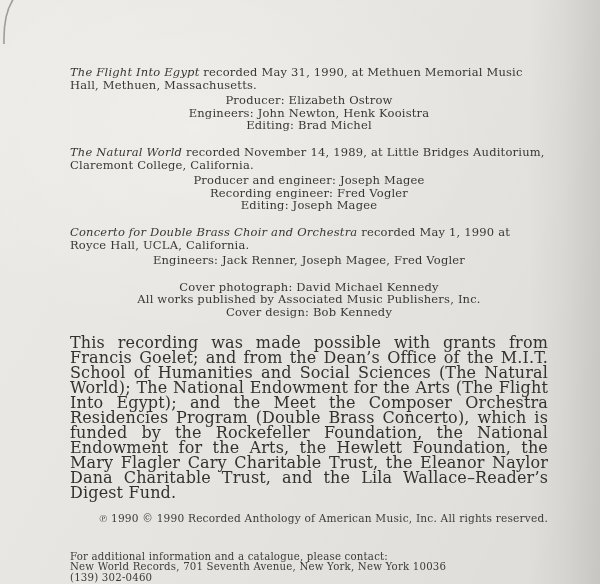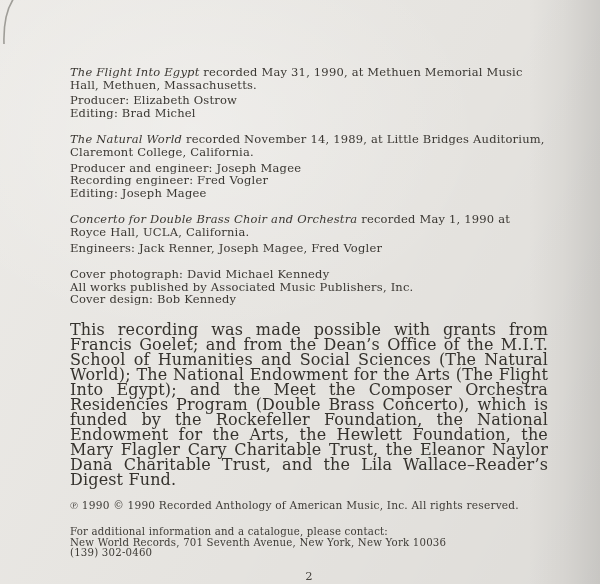--- a/index.html
+++ b/index.html
@@ -26,21 +26,21 @@
     width:478px;
   }
   .recording{margin:0 0 14px 0;}
   .title-line{
     margin:0;
     font-size:11.5px;
     line-height:12.6px;
     letter-spacing:0.2px;
   }
   .italic{font-style:italic;}
-  .credits{margin-top:3px;}
+  .credits{margin-top:3px;text-align:center;}
   .credit{
     margin:0;
     font-size:11.5px;
     line-height:12.6px;
     letter-spacing:0.2px;
   }
   .publishing{margin:2px 0 0 0;}
   .grants{
     margin:16px 0 0 0;
     font-size:16px;
@@ -48,22 +48,23 @@
     letter-spacing:0.15px;
     text-align:justify;
     color:#35322d;
   }
   .copyright{
     margin:12px 0 0 0;
     font-size:10.6px;
     line-height:12px;
     letter-spacing:0.2px;
     color:#3e3b36;
+    text-align:right;
   }
-  .contact{margin-top:16px;}
+  .contact{margin-top:28px;}
   .contact p{
     margin:0;
     font-size:10.2px;
     line-height:10.6px;
     letter-spacing:0.2px;
     color:#3e3b36;
   }
   .page-number{
     margin:10px 0 0 0;
     font-size:11.5px;
@@ -79,20 +80,21 @@
   <svg class="corner-svg" width="30" height="60" viewBox="0 0 30 60">
     <path d="M14,-2 Q3,14 4,44" fill="none" stroke="rgba(95,92,86,0.55)" stroke-width="1.6"></path>
   </svg>
 
   <div class="content">
 
     <section class="recording">
       <p class="title-line"><span class="italic">The Flight Into Egypt</span><span> recorded May 31, 1990, at Methuen Memorial Music Hall, Methuen, Massachusetts.</span></p>
       <div class="credits">
         <p class="credit">Producer: Elizabeth Ostrow</p>
+        <p class="credit">Engineers: John Newton, Henk Kooistra</p>
         <p class="credit">Editing: Brad Michel</p>
       </div>
     </section>
 
     <section class="recording">
       <p class="title-line"><span class="italic">The Natural World</span><span> recorded November 14, 1989, at Little Bridges Auditorium, Claremont College, California.</span></p>
       <div class="credits">
         <p class="credit">Producer and engineer: Joseph Magee</p>
         <p class="credit">Recording engineer: Fred Vogler</p>
         <p class="credit">Editing: Joseph Magee</p>

